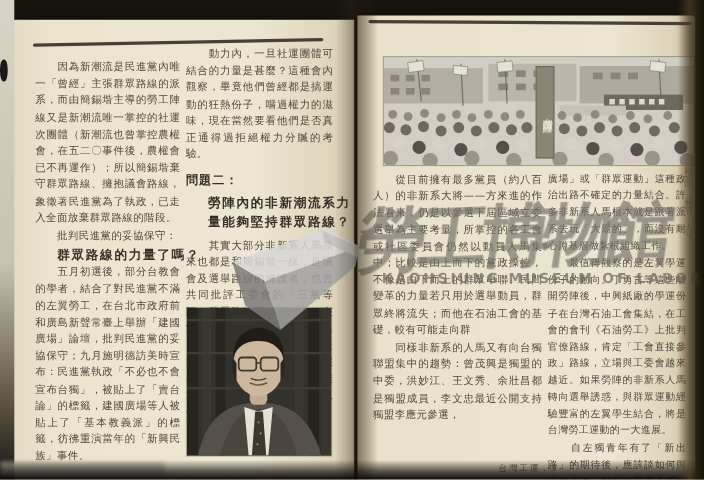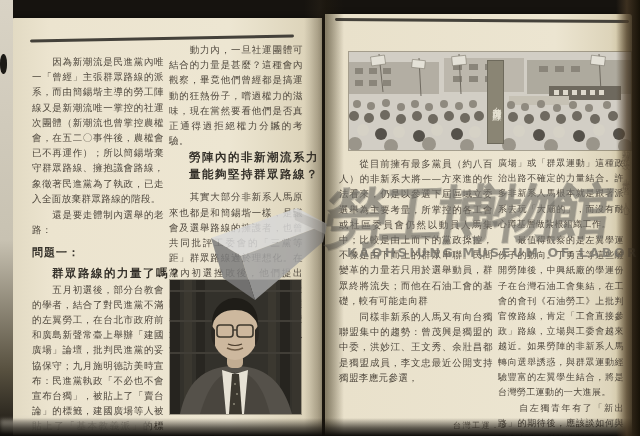--- a/index.html
+++ b/index.html
@@ -74,29 +74,29 @@
 </head>
 <body>
 
 <div id="canvas">
 
   <div id="left-page" class="page">
     <div class="toprule" style="left:18px; top:19px; width:264px; transform:rotate(-1.1deg);"></div>
 
     <div class="col" style="left:20px; top:36px; width:132px;">
       <p class="para">　　因為新潮流是民進黨內唯一「曾經」主張群眾路線的派系，而由簡錫堦主導的勞工陣線又是新潮流唯一掌控的社運次團體（新潮流也曾掌控農權會，在五二〇事件後，農權會已不再運作）；所以簡錫堦棄守群眾路線、擁抱議會路線，象徵著民進黨為了執政，已走入全面放棄群眾路線的階段。</p>
-      <p class="para">　　還是要走體制內選舉的老路：</p>
-      <div class="qlabel">問題一：</div>
+      <p class="para">　　批判民進黨的妥協保守：</p>
       <div class="qtitle">群眾路線的力量了嗎？</div>
       <p class="para">　　五月初選後，部分台教會的學者，結合了對民進黨不滿的左翼勞工，在台北市政府前和廣島新聲常臺上舉辦「建國廣場」論壇，批判民進黨的妥協保守；九月施明德訪美時宣布：民進黨執政「不必也不會宣布台獨」，被貼上了「賣台論」的標籤，建國廣場等人被貼上了「基本教義派」的標籤，彷彿重演當年的「新興民族」事件。</p>
 
     </div>
 
     <div class="col" style="left:157px; top:24px; width:134px;">
       <p class="para">　　動力內，一旦社運團體可結合的力量是甚麼？這種會內觀察，畢竟他們曾經都是搞運動的狂熱份子，嚐過權力的滋味，現在當然要看他們是否真正通得過拒絕權力分贓的考驗。</p>
+      <div class="qlabel">問題二：</div>
       <div class="qtitle">勞陣內的非新潮流系力</div>
       <div class="qtitle">量能夠堅持群眾路線？</div>
       <p class="para" style="margin-top:6px;">　　其實大部分非新系人馬原來也都是和簡錫堦一樣，是議會及選舉路線的擁護者，也曾共同批評工委會的「三黨等距」群眾路線過於理想化。在黨內初選挫敗後，他們提出「工會團體加入民進黨、改造民進黨」，還是要走體制內選舉的老路；以前的政治人物透過派系用工人，進步的工運人士直接用工人呢？</p>
     </div>
 
     <div class="photo" style="left:158px; top:262px; width:131px; height:134px;">
       <svg width="131" height="134" viewBox="0 0 131 134">
         <rect width="131" height="134" fill="#33312b"></rect>
         <g opacity=".8">
           <rect x="0" y="0" width="10" height="134" fill="#24221d"></rect>

